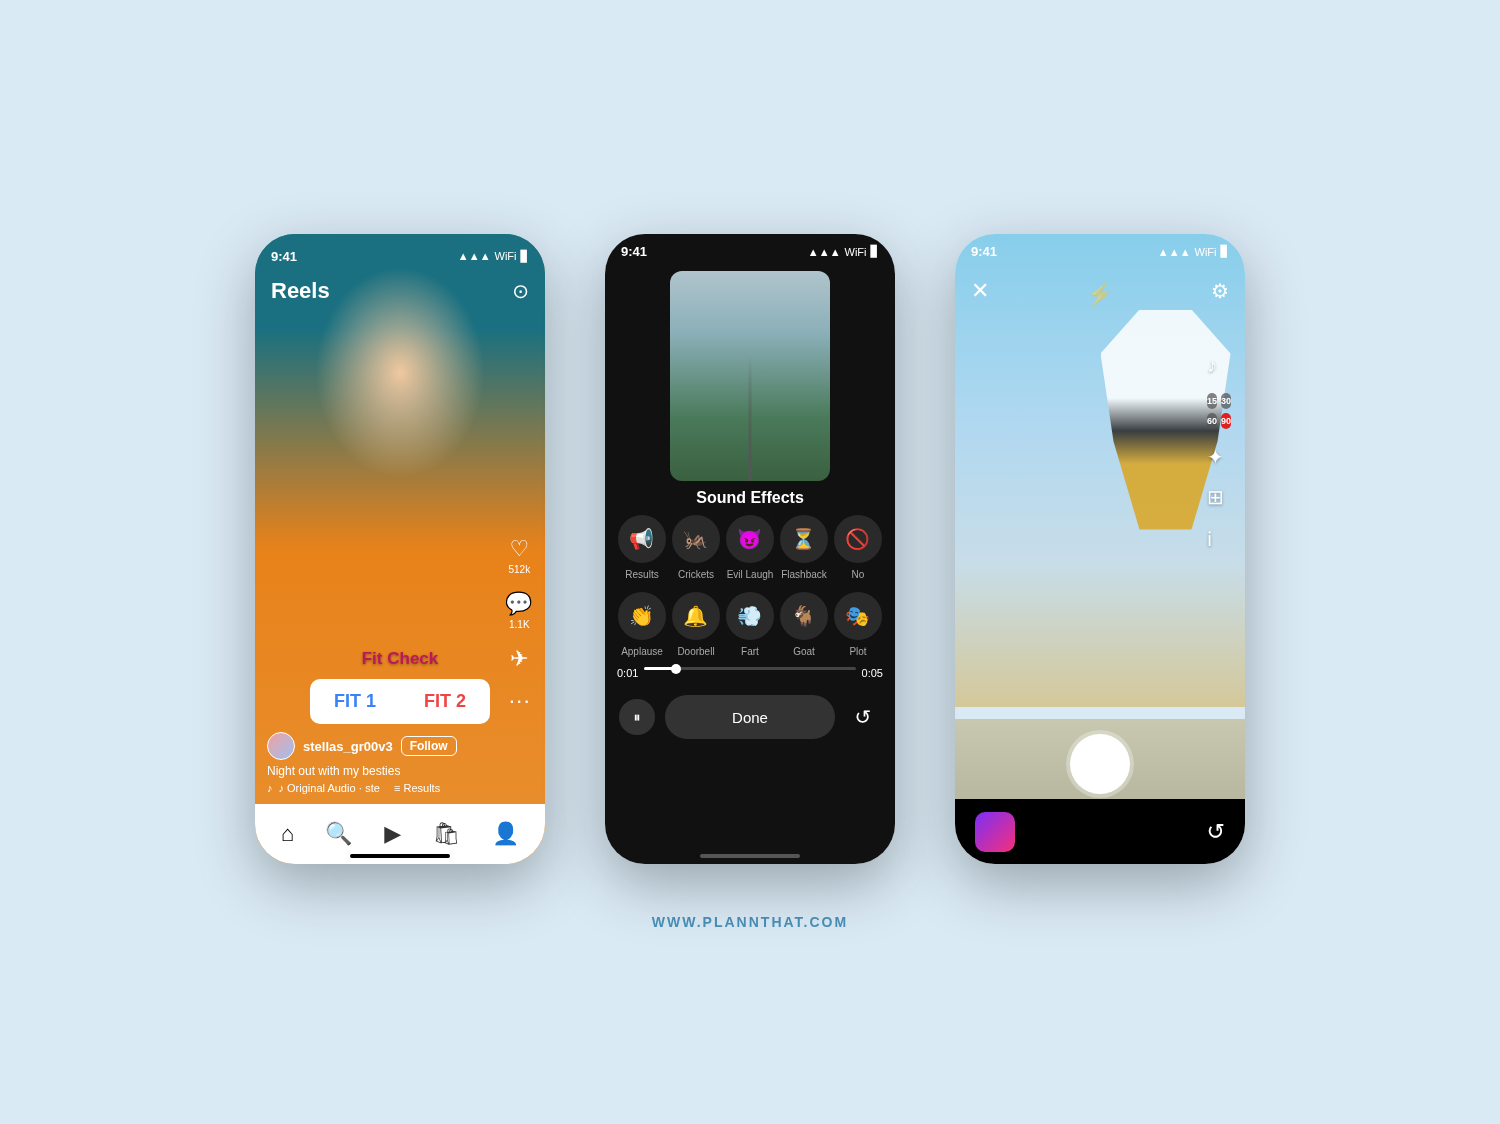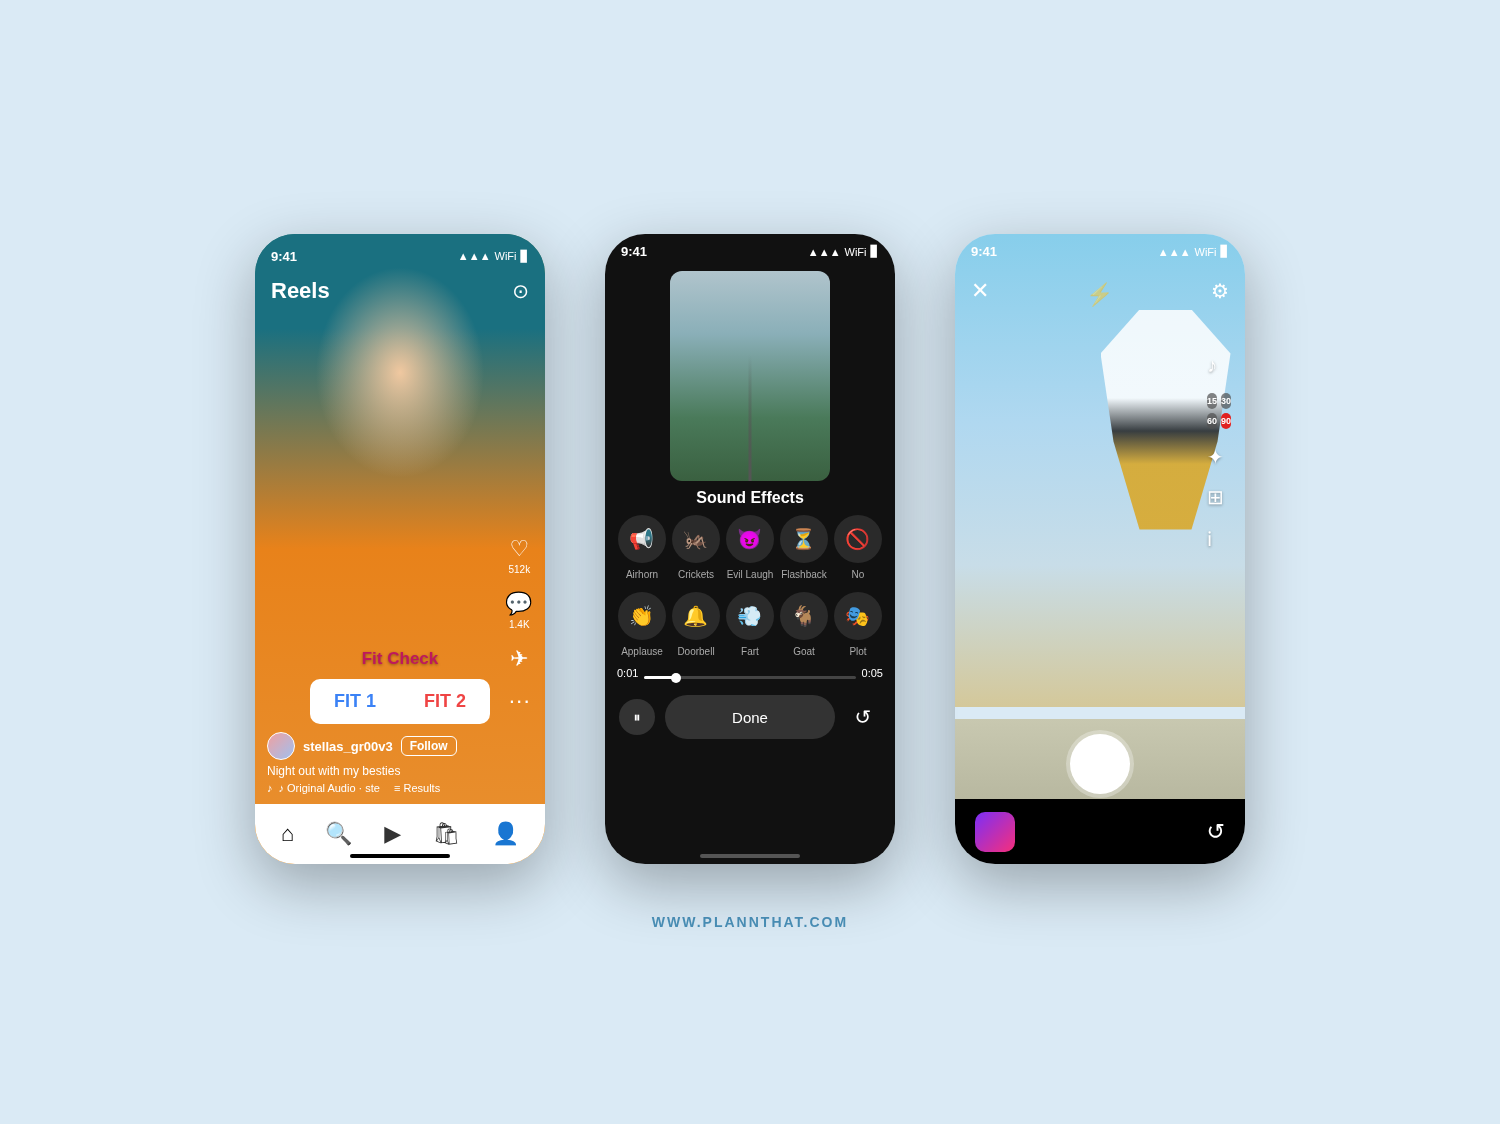--- a/index.html
+++ b/index.html
@@ -306,21 +306,21 @@
     }
     .sound-label {
       color: #aaa;
       font-size: 10px;
       text-align: center;
     }
 
     
     .progress-section {
       display: flex;
-      align-items: flex-end;
+      align-items: flex-start;
       padding: 10px 12px;
       gap: 6px;
     }
     .progress-time {
       color: white;
       font-size: 11px;
     }
     .progress-bar-wrap {
       flex: 1;
       height: 3px;
@@ -566,21 +566,21 @@
         </div>
       </div>
 
       <div class="phone1-right-icons">
         <div class="right-icon-item">
           <span class="right-icon">♡</span>
           <span class="right-icon-count">512k</span>
         </div>
         <div class="right-icon-item">
           <span class="right-icon">💬</span>
-          <span class="right-icon-count">1.4K</span>
+          <span class="right-icon-count">1.1K</span>
         </div>
         <div class="right-icon-item">
           <span class="right-icon">✈</span>
         </div>
         <div class="right-icon-item">
           <span class="right-icon">···</span>
         </div>
       </div>
 
       <div class="phone1-user-info">
@@ -625,21 +625,21 @@
           <div class="road-line"></div>
         </div>
       </div>
 
       <div class="sound-effects-title">Sound Effects</div>
 
       <div class="sound-grid">
         <div class="sound-row">
           <div class="sound-item">
             <div class="sound-circle">📢</div>
-            <span class="sound-label">Airhorn</span>
+            <span class="sound-label">Results</span>
           </div>
           <div class="sound-item">
             <div class="sound-circle">🦗</div>
             <span class="sound-label">Crickets</span>
           </div>
           <div class="sound-item">
             <div class="sound-circle">😈</div>
             <span class="sound-label">Evil Laugh</span>
           </div>
           <div class="sound-item">

